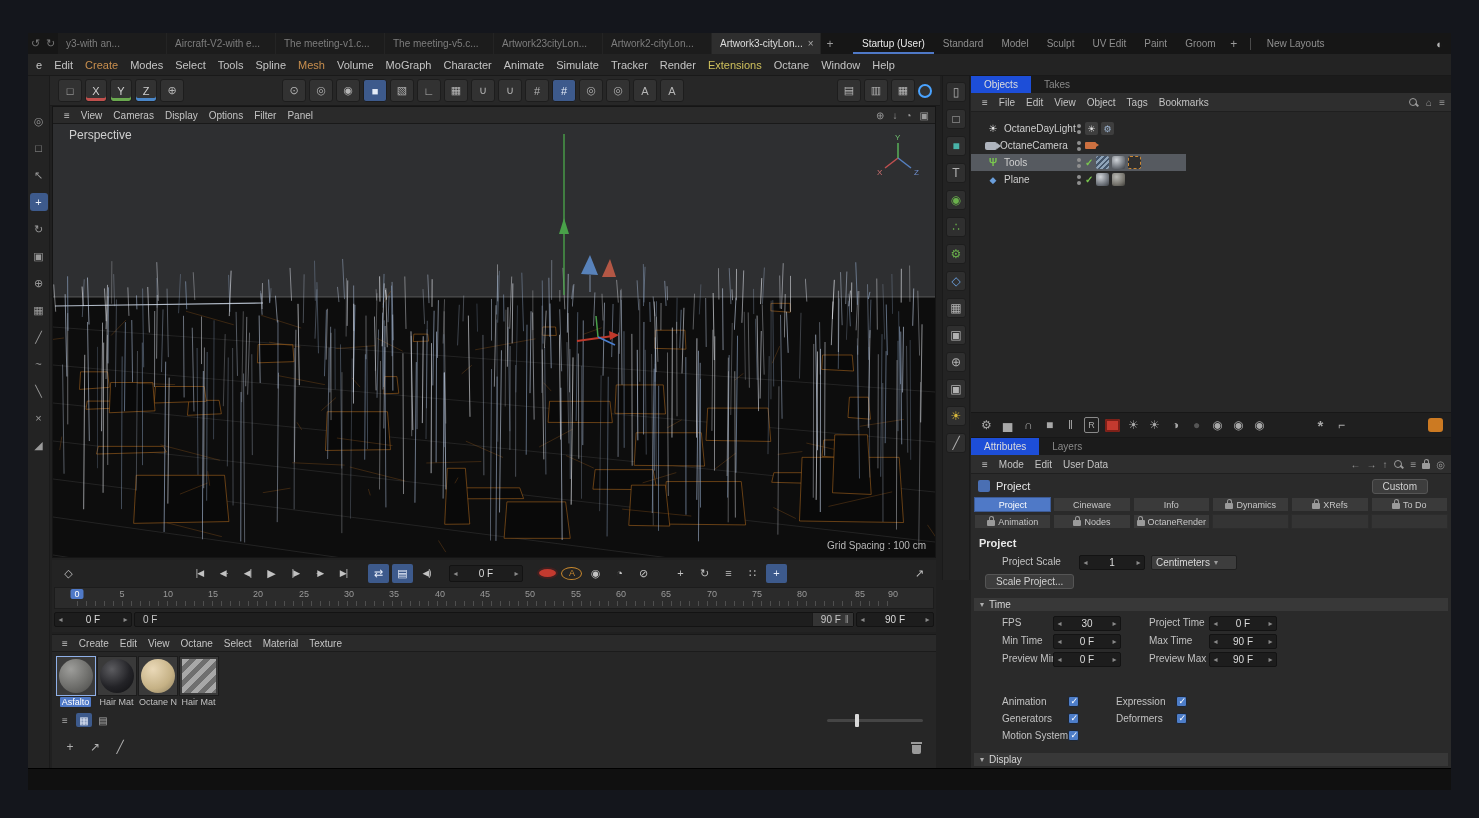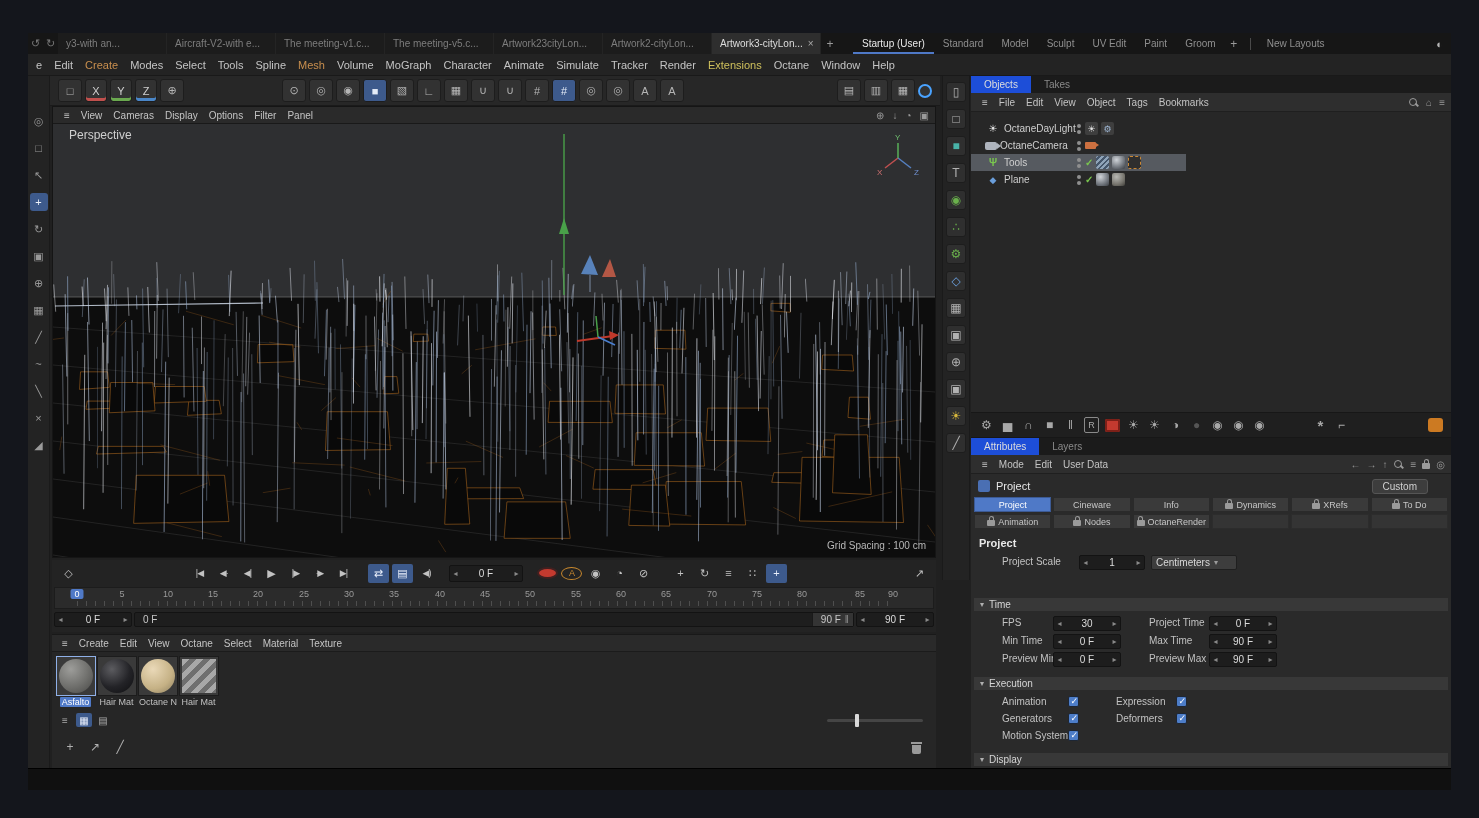--- a/index.html
+++ b/index.html
@@ -1030,20 +1030,23 @@
       <div class="field afield" style="left:108px;width:66px">
         <span class="arr ic ic-stepper-left-icon">◂</span>
         <span class="val">1</span>
         <span class="arr ic ic-stepper-right-icon">▸</span>
       </div>
       <div class="dropdown" style="left:180px;width:86px">
         <span class="val">Centimeters</span>
         <span class="dd ic ic-dropdown-icon">▾</span>
       </div>
     </div>
+    <div class="attr-abs" style="top:498px">
+      <button class="btn" style="position:absolute;left:14px;top:0">Scale Project...</button>
+    </div>
 
     <div class="sec-hdr" style="top:521px">
         <span>Time</span>
       </div>
 
     <div class="attr-abs" style="top:539px">
       <span class="alabel" style="left:31px">FPS</span>
       <div class="field afield" style="left:82px;width:68px">
           <span class="arr ic ic-stepper-left-icon">◂</span>
           <span class="val">30</span>
@@ -1078,23 +1081,20 @@
           <span class="arr ic ic-stepper-right-icon">▸</span>
         </div>
       <span class="alabel" style="left:178px">Preview Max</span>
       <div class="field afield" style="left:238px;width:68px">
           <span class="arr ic ic-stepper-left-icon">◂</span>
           <span class="val">90 F</span>
           <span class="arr ic ic-stepper-right-icon">▸</span>
         </div>
     </div>
 
-    <div class="sec-hdr" style="top:600px">
-        <span>Execution</span>
-      </div>
 
     <div class="attr-abs" style="top:618px">
       <span class="alabel" style="left:31px">Animation</span>
       <span class="cbx" style="left:97px"></span>
       <span class="alabel" style="left:145px">Expression</span>
       <span class="cbx" style="left:205px"></span>
     </div>
     <div class="attr-abs" style="top:635px">
       <span class="alabel" style="left:31px">Generators</span>
       <span class="cbx" style="left:97px"></span>

